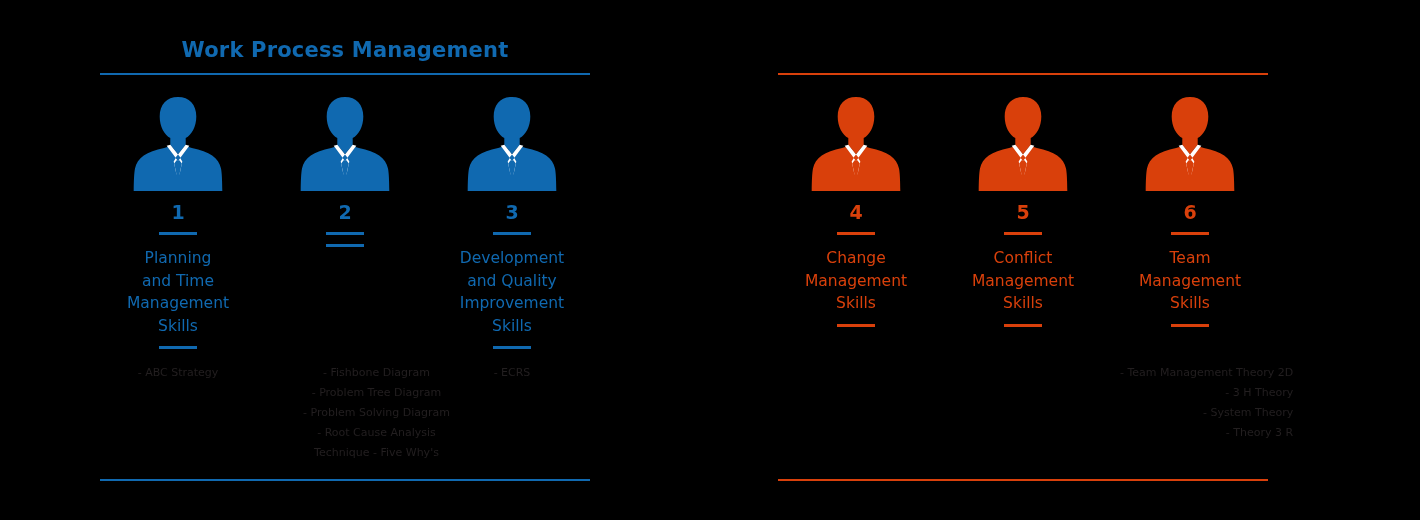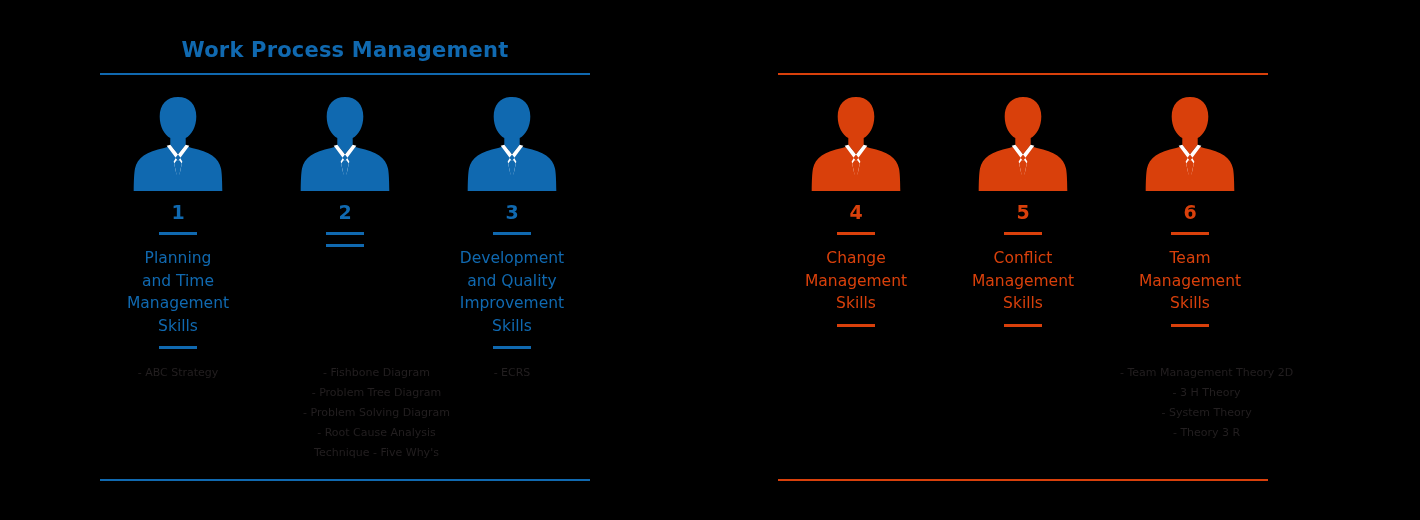--- a/index.html
+++ b/index.html
@@ -118,21 +118,21 @@
   .group.left  .col-number,
   .group.left  .col-title { color: #1069B0; }
   .group.left  .divider   { background: #1069B0; }
 
   .group.right .col-number,
   .group.right .col-title { color: #D9400B; }
   .group.right .divider   { background: #D9400B; }
 
   
   .bullets.center { left: 50%; transform: translateX(-50%); text-align: left; }
-  .bullets.left   { left: 8px;  text-align: center; }
+  .bullets.left   { left: 8px;  text-align: right; }
   .bullets.nudge  { left: -4px; text-align: center; margin-left: 40px; }
 </style>
 </head>
 <body>
 
 <div class="stage">
 
   <div class="group left">
     <div class="group-title">Work Process Management</div>
     <div class="group-rule-top"></div>

